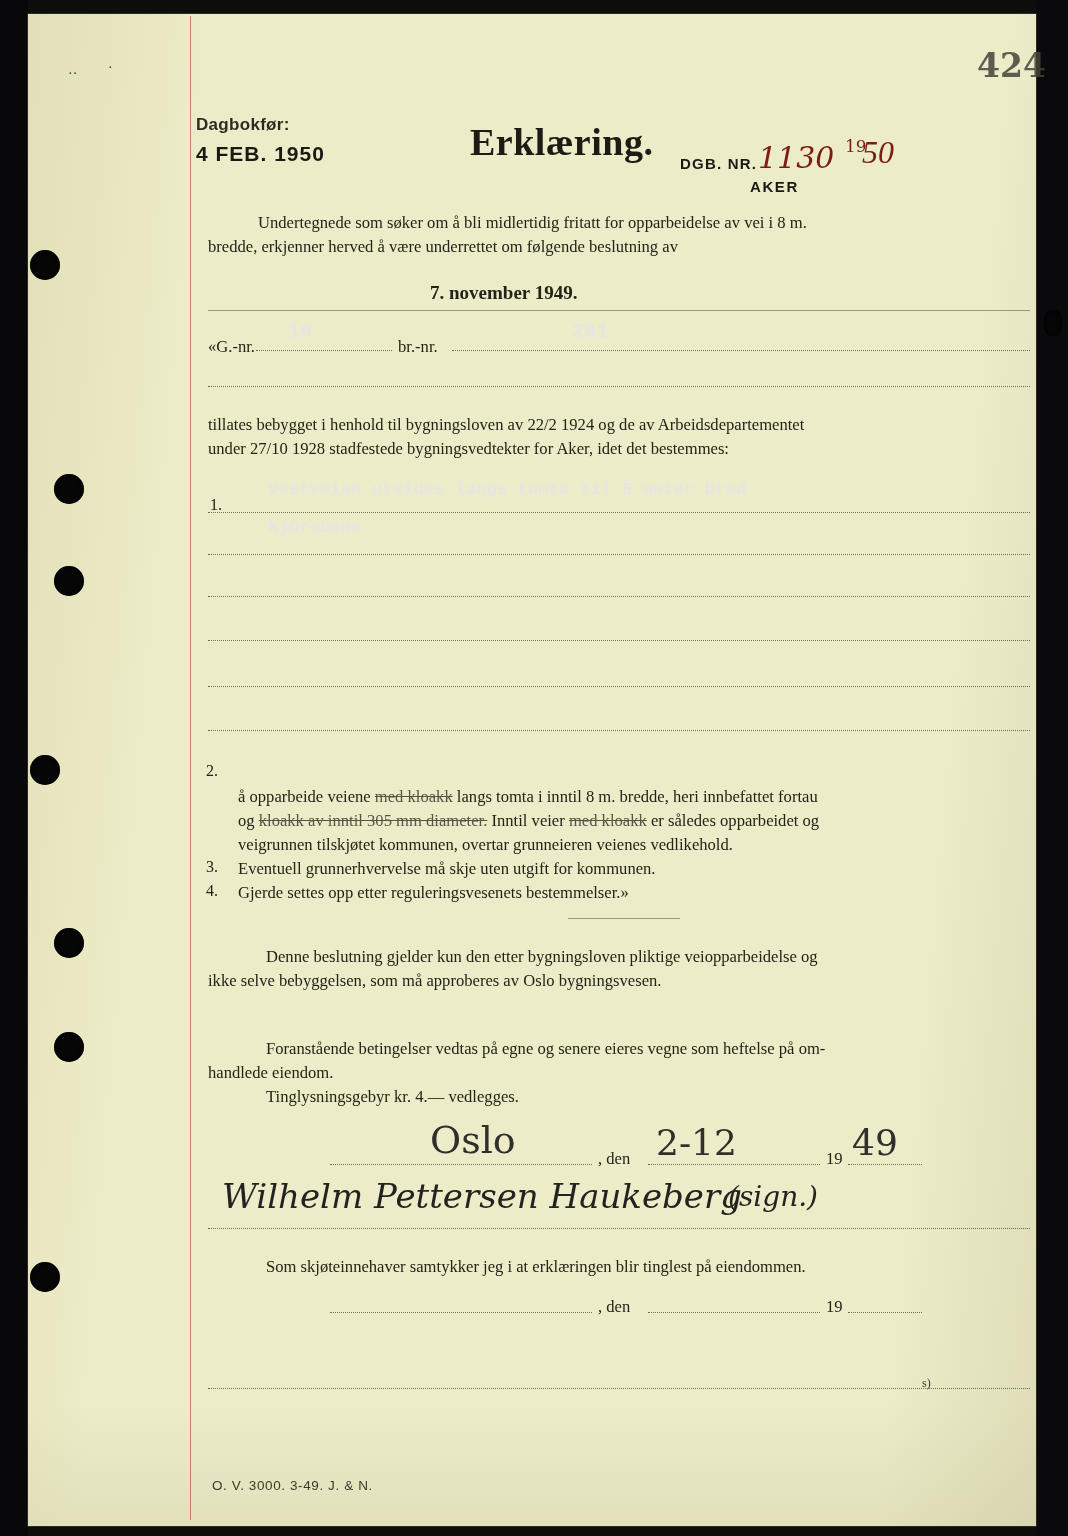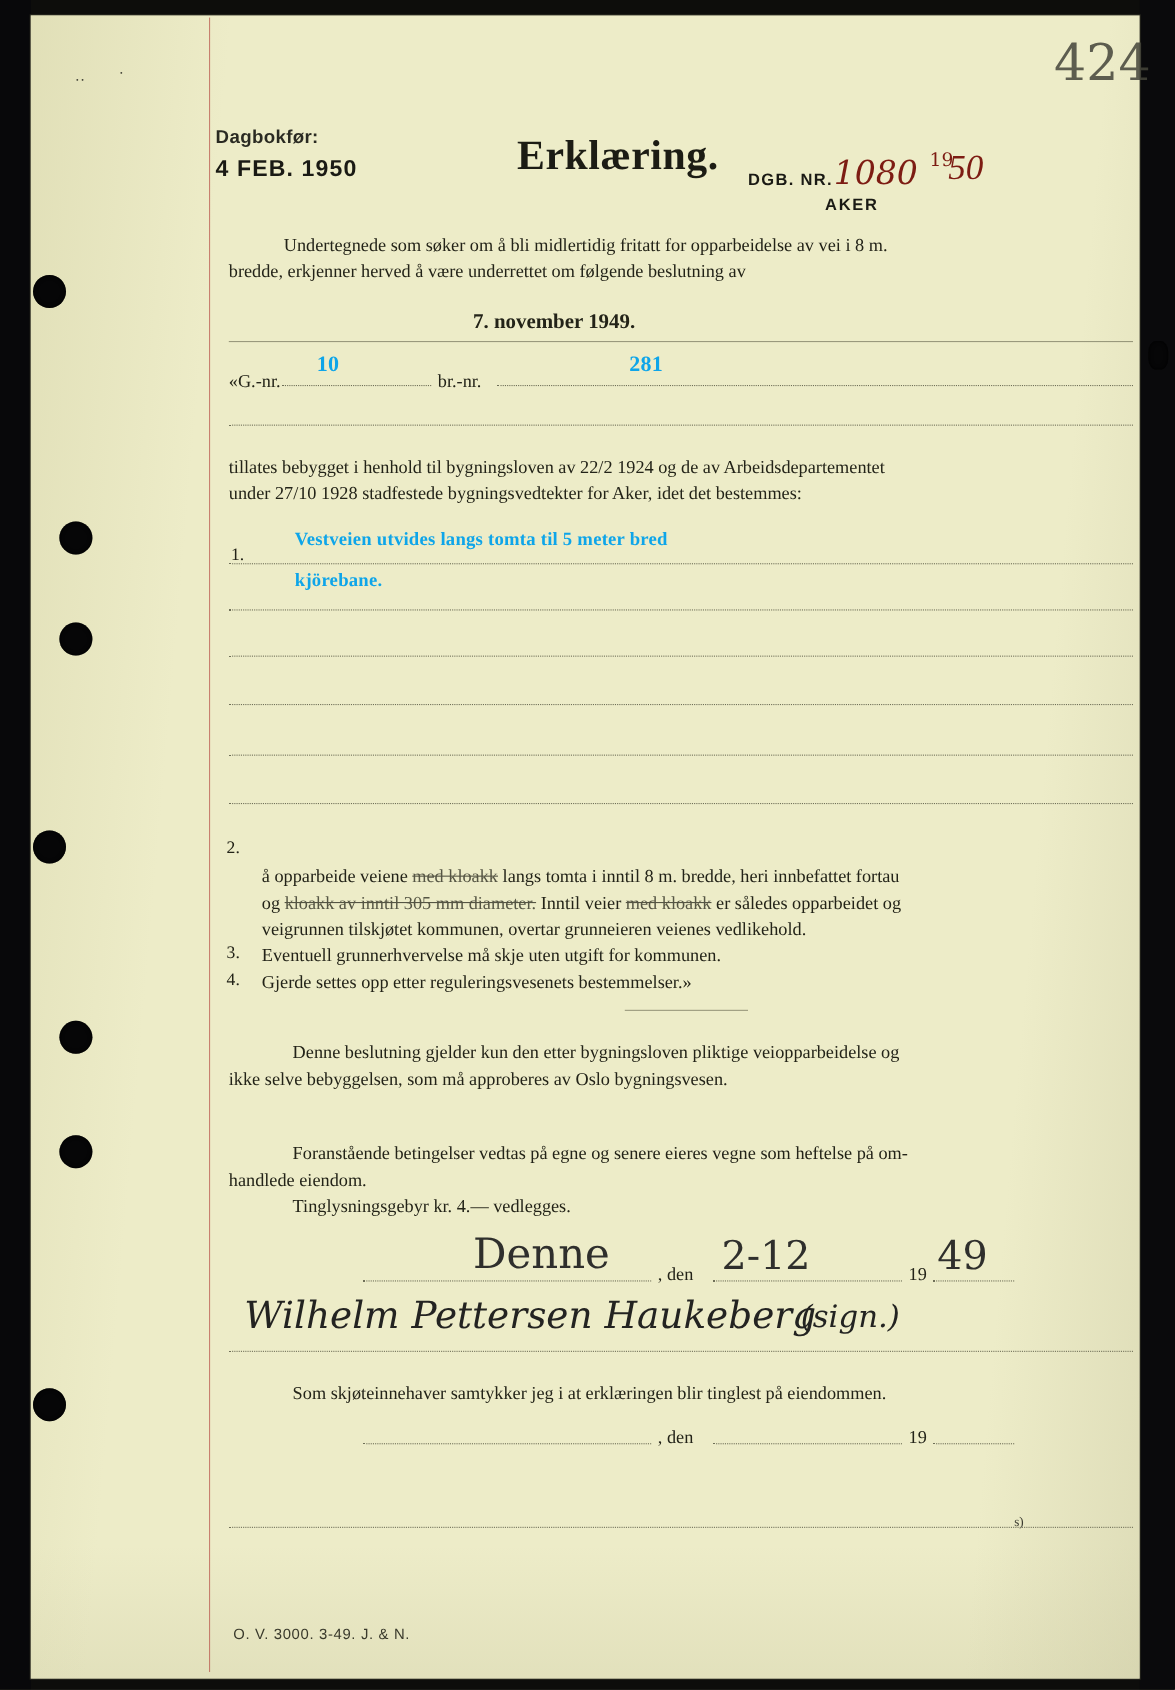--- a/index.html
+++ b/index.html
@@ -152,24 +152,24 @@
   .para {
     position: absolute;
     font-size: 16.6px;
     line-height: 22px;
     color: #232318;
     text-align: justify;
     font-family: "Liberation Serif", serif;
   }
   .mono-type {
     position: absolute;
-    font-family: Liberation Serif, serif;
+    font-family: Liberation Mono, monospace;
     font-size: 17px;
     font-weight: bold;
-    color: #0ea5e9;
+    color: #e5e5e5;
     letter-spacing: .2px;
   }
   .strike {
     text-decoration: line-through;
     opacity: .75;
   }
   .footer {
     position: absolute;
     left: 212px;
     top: 1478px;
@@ -185,25 +185,26 @@
     color: #232321;
   }
   .num-left {
     position: absolute;
     font-size: 16px;
     color: #232318;
   }
   .pagenum {
     position: absolute;
     right: 22px;
-    top: 30px;
+    top: 46px;
     font-family: "DejaVu Serif", serif;
-    font-size: 46px;
+    font-size: 33px;
     color: #45453a;
     opacity: .85;
+    font-weight: bold;
   }
   .smudge {
     position: absolute;
     color: #3a3a30;
     font-size: 14px;
   }
 </style>
 </head>
 <body>
 
@@ -232,21 +233,21 @@
     <div class="smudge" style="left:68px; top:66px;">··</div>
     <div class="smudge" style="left:108px; top:60px;">·</div>
 
 
     <div class="title">Erklæring.</div>
 
     <div class="stamp stamp-dagbok">Dagbokfør:</div>
     <div class="stamp stamp-date">4 FEB. 1950</div>
     <div class="stamp stamp-dgbnr">DGB. NR.</div>
     <div class="stamp stamp-aker">AKER</div>
-    <div class="ink" style="left:758px; top:140px; font-size:30px; font-style:italic;">1080</div>
+    <div class="ink" style="left:758px; top:140px; font-size:30px; font-style:italic;">1130</div>
     <div class="ink" style="left:845px; top:136px; font-size:17px;">19</div>
     <div class="ink" style="left:862px; top:134px; font-size:32px; font-style:italic;font-family:Liberation Serif, serif;">50</div>
 
     <div class="para" style="left:258px; top:212px; width:760px;">Undertegnede som søker om å bli midlertidig fritatt for opparbeidelse av vei i 8 m.</div>
     <div class="para" style="left:208px; top:236px; width:820px;">bredde, erkjenner herved å være underrettet om følgende beslutning av</div>
 
     <div class="para" style="left:430px; top:282px; width:400px; font-size:19px; font-weight:bold;">7. november 1949.</div>
     <div class="solidline" style="left:208px; top:310px; width:822px;"></div>
 
     <div class="para" style="left:208px; top:336px;">«G.-nr.</div>
@@ -287,21 +288,21 @@
 
     <div class="solidline" style="left:568px; top:918px; width:112px;"></div>
 
     <div class="para" style="left:266px; top:946px; width:764px;">Denne beslutning gjelder kun den etter bygningsloven  pliktige  veiopparbeidelse  og</div>
     <div class="para" style="left:208px; top:970px; width:822px;">ikke selve bebyggelsen, som må approberes av Oslo bygningsvesen.</div>
 
     <div class="para" style="left:266px; top:1038px; width:764px;">Foranstående betingelser vedtas på egne og senere eieres vegne som heftelse på om-</div>
     <div class="para" style="left:208px; top:1062px; width:822px;">handlede eiendom.</div>
     <div class="para" style="left:266px; top:1086px; width:764px;">Tinglysningsgebyr kr. 4.— vedlegges.</div>
 
-    <div class="ink-pencil" style="left:430px; top:1118px; font-size:38px;">Denne</div>
+    <div class="ink-pencil" style="left:430px; top:1118px; font-size:38px;">Oslo</div>
     <div class="dotline" style="left:330px; top:1164px; width:262px;"></div>
     <div class="para" style="left:598px; top:1148px;">, den</div>
     <div class="ink-pencil" style="left:656px; top:1122px; font-size:36px;">2-12</div>
     <div class="dotline" style="left:648px; top:1164px; width:172px;"></div>
     <div class="para" style="left:826px; top:1148px;">19</div>
     <div class="ink-pencil" style="left:852px; top:1122px; font-size:36px;">49</div>
     <div class="dotline" style="left:848px; top:1164px; width:74px;"></div>
 
     <div class="sig" style="left:222px; top:1176px; font-size:34px;">Wilhelm Pettersen Haukeberg</div>
     <div class="sig" style="left:728px; top:1180px; font-size:28px;">(sign.)</div>

